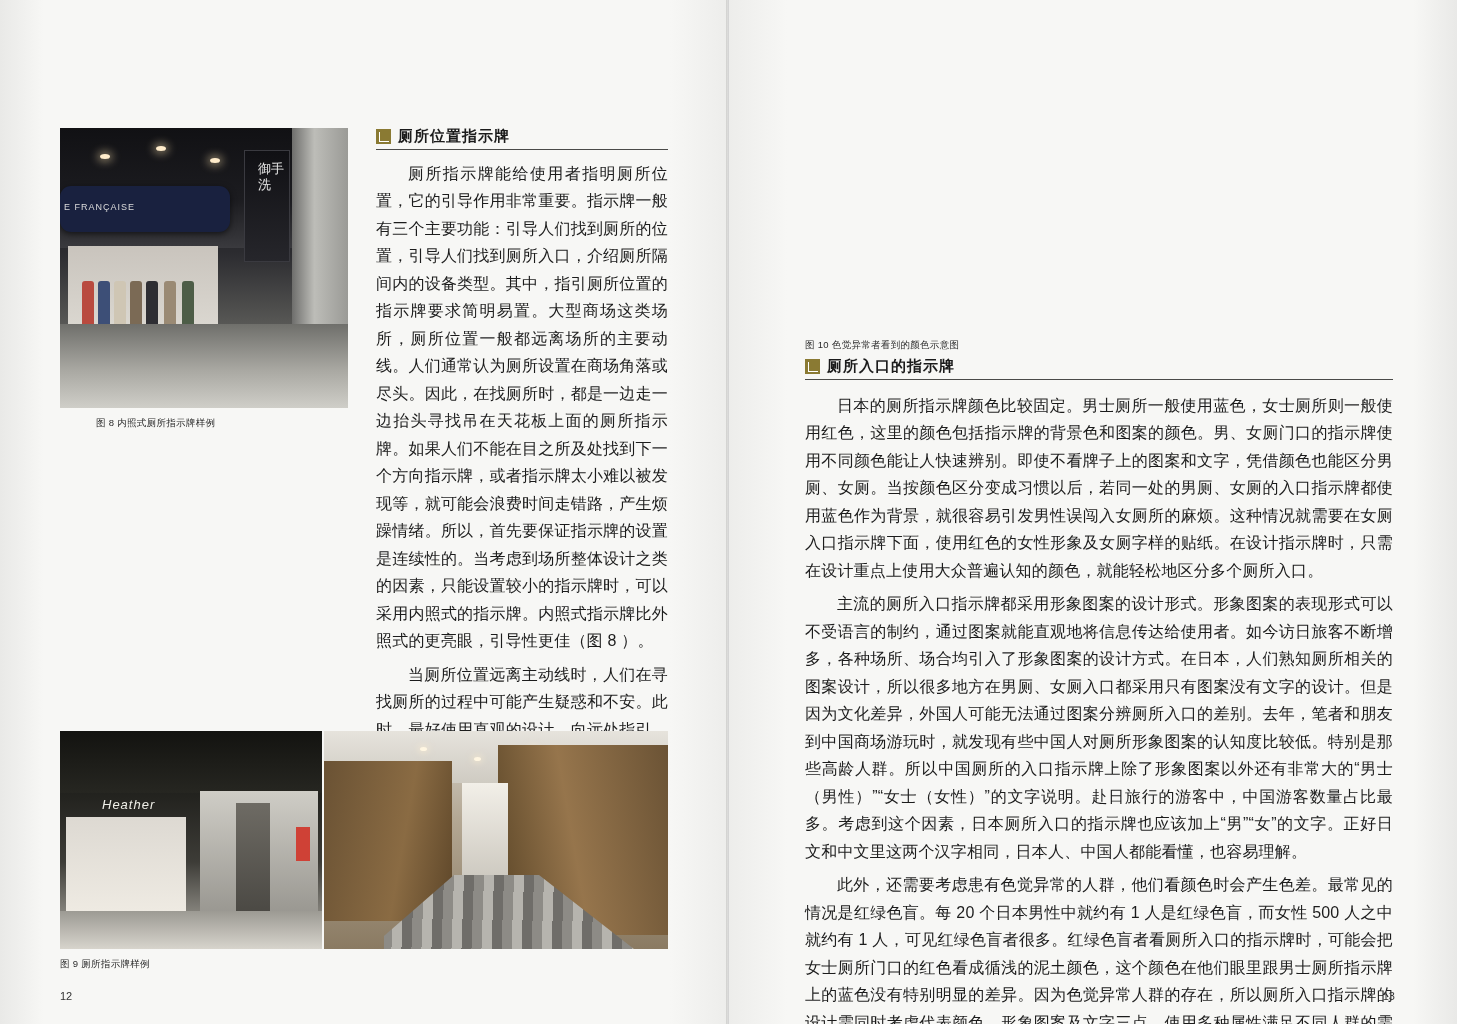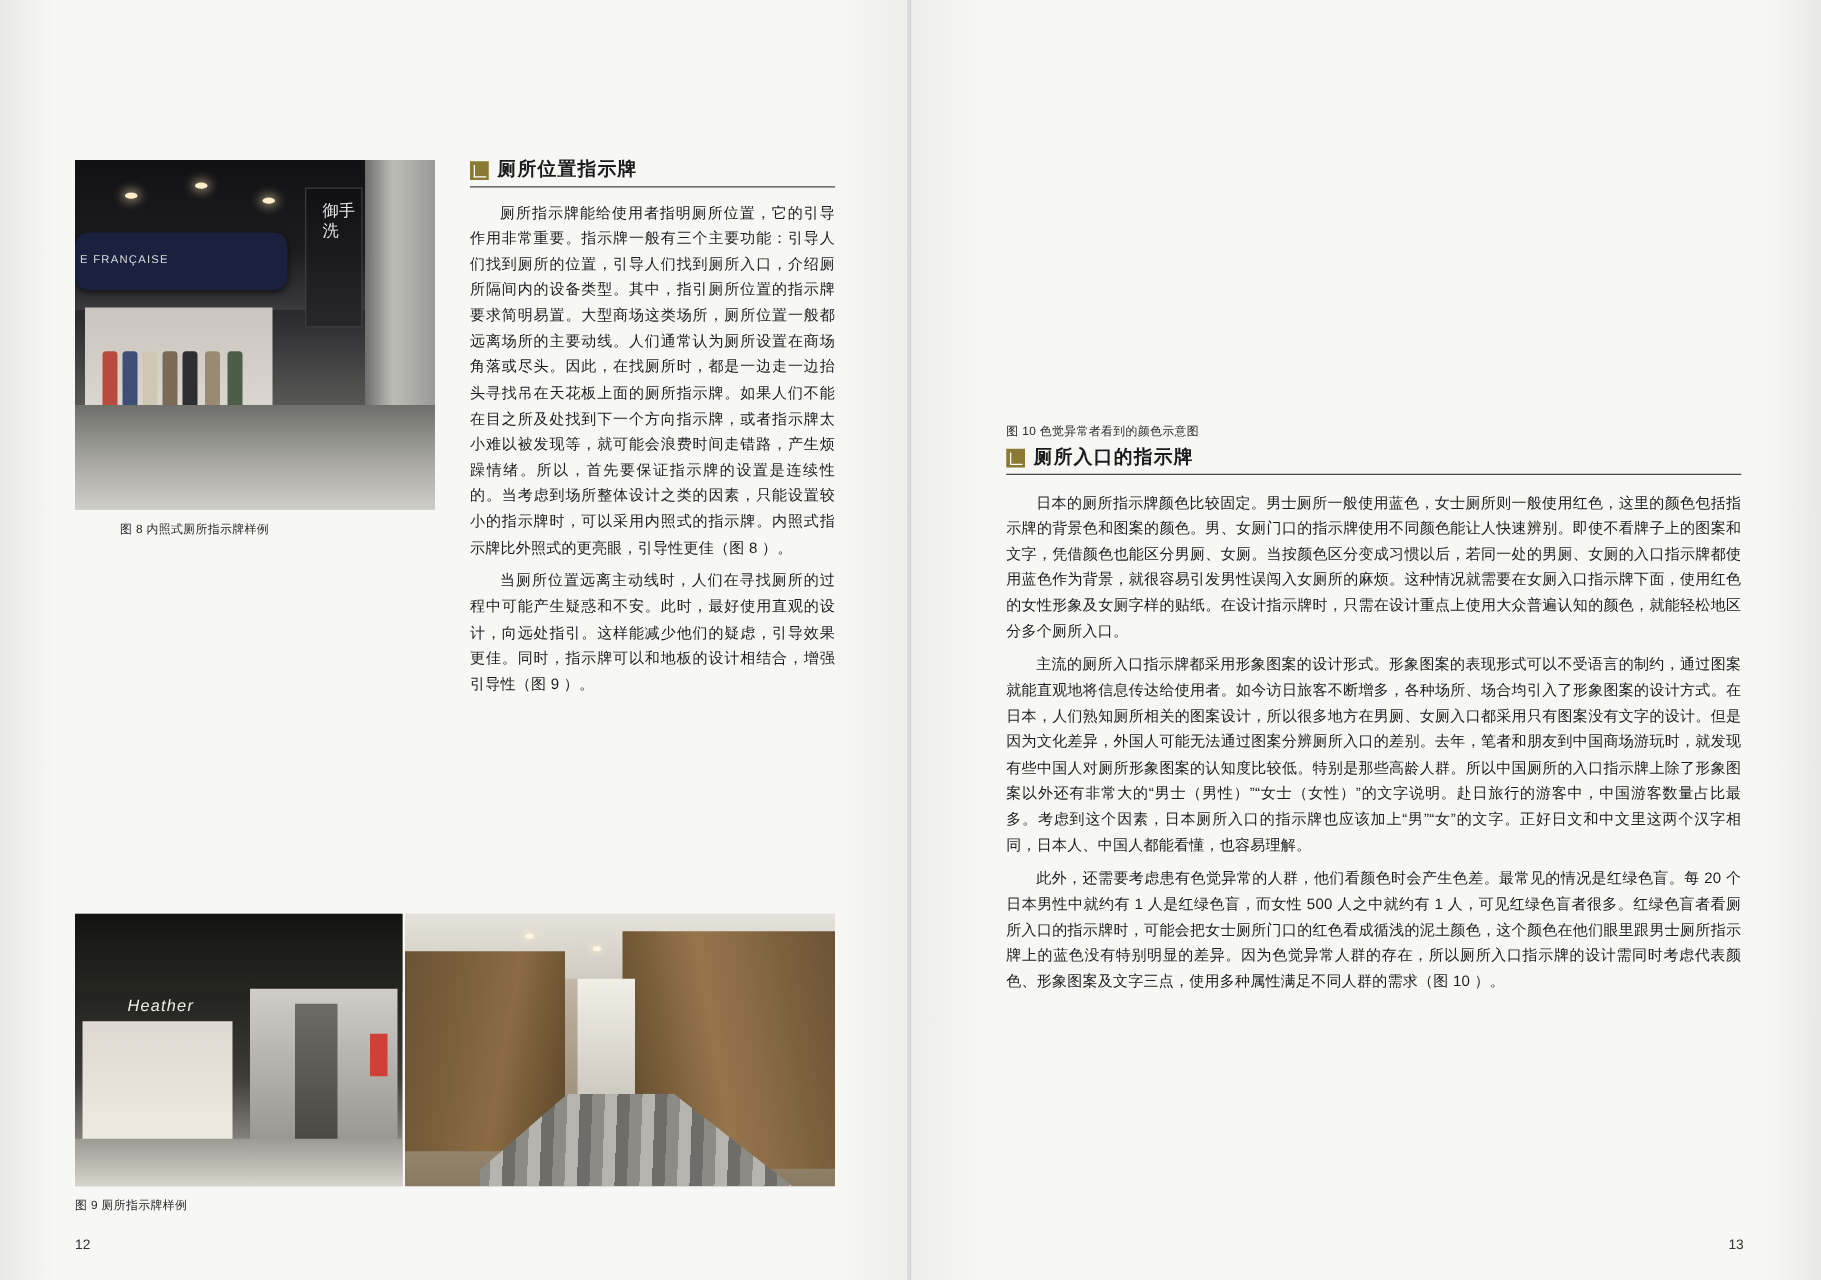--- a/index.html
+++ b/index.html
@@ -72,21 +72,21 @@
     font-size: 15px;
     font-weight: bold;
     color: #1b1b1b;
     letter-spacing: 1px;
     line-height: 1.1;
   }
 
   
   .body-col p {
     margin: 0 0 6px 0;
-    font-size: 12px;
+    font-size: 16px;
     line-height: 1.72;
     color: #1c1c1c;
     text-align: justify;
     text-indent: 2em;
     letter-spacing: 0.2px;
   }
 
   
   .fig-cap {
     font-size: 9.5px;

